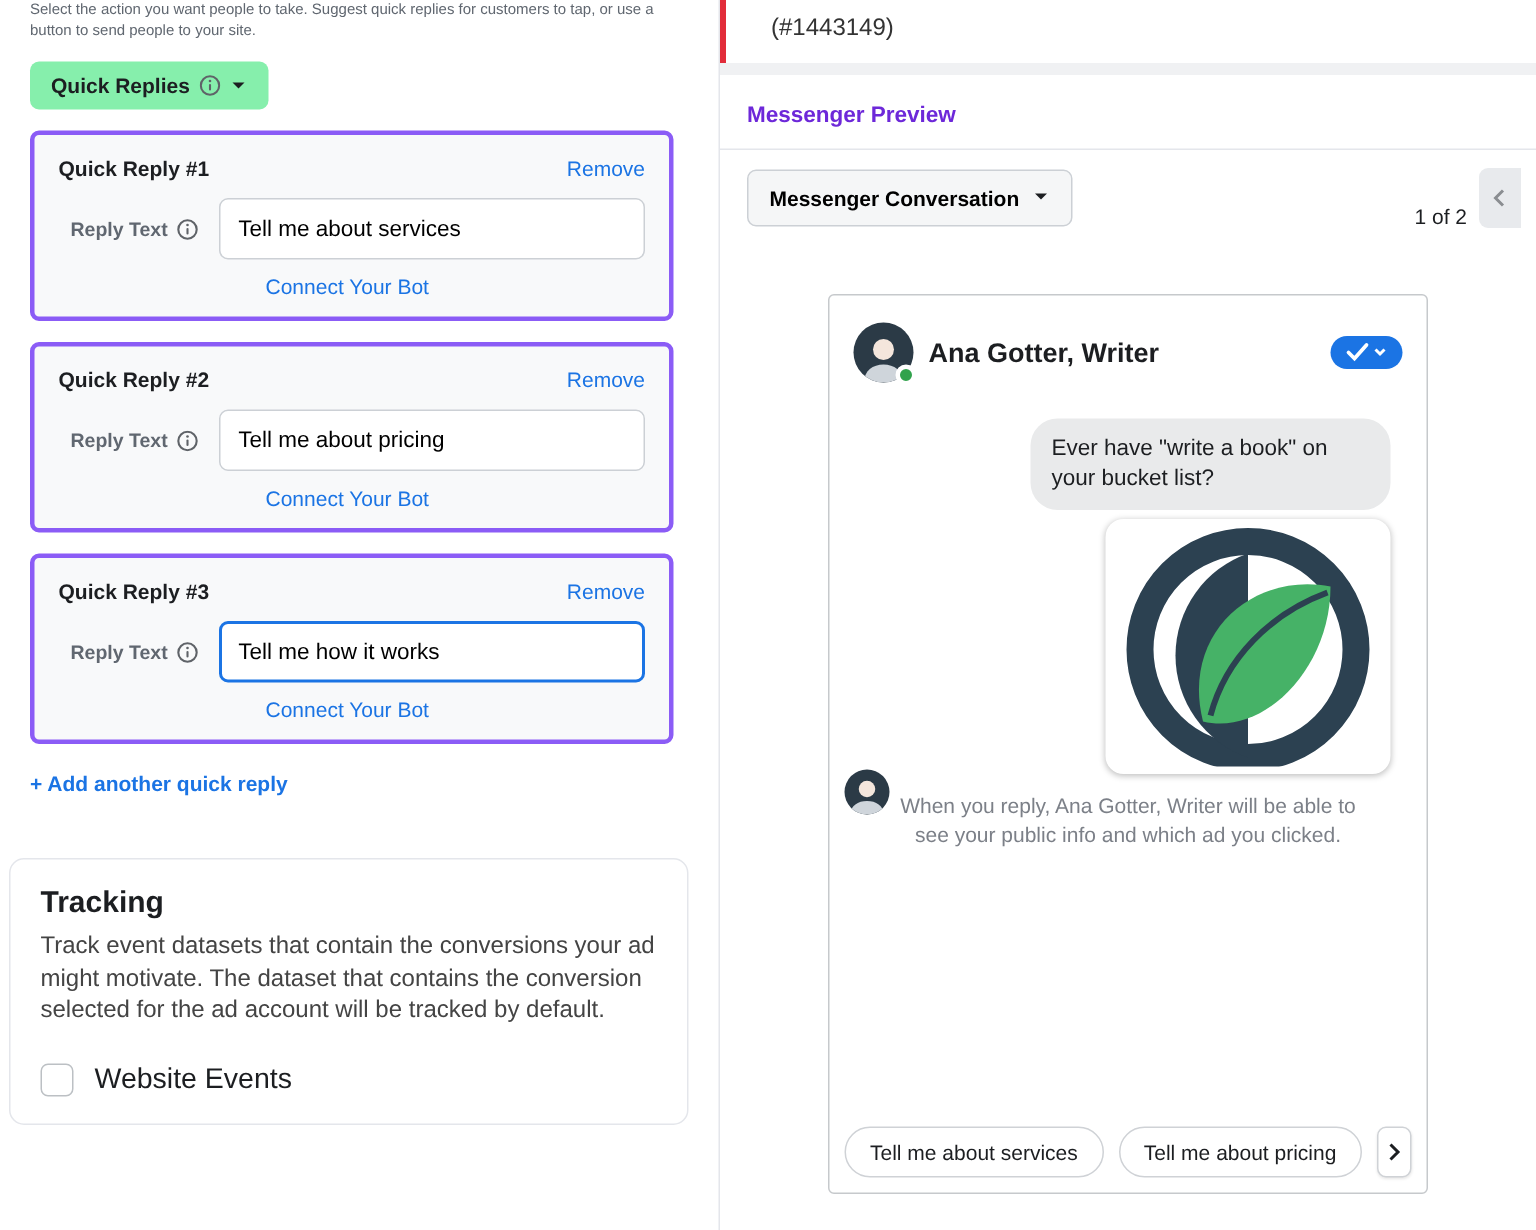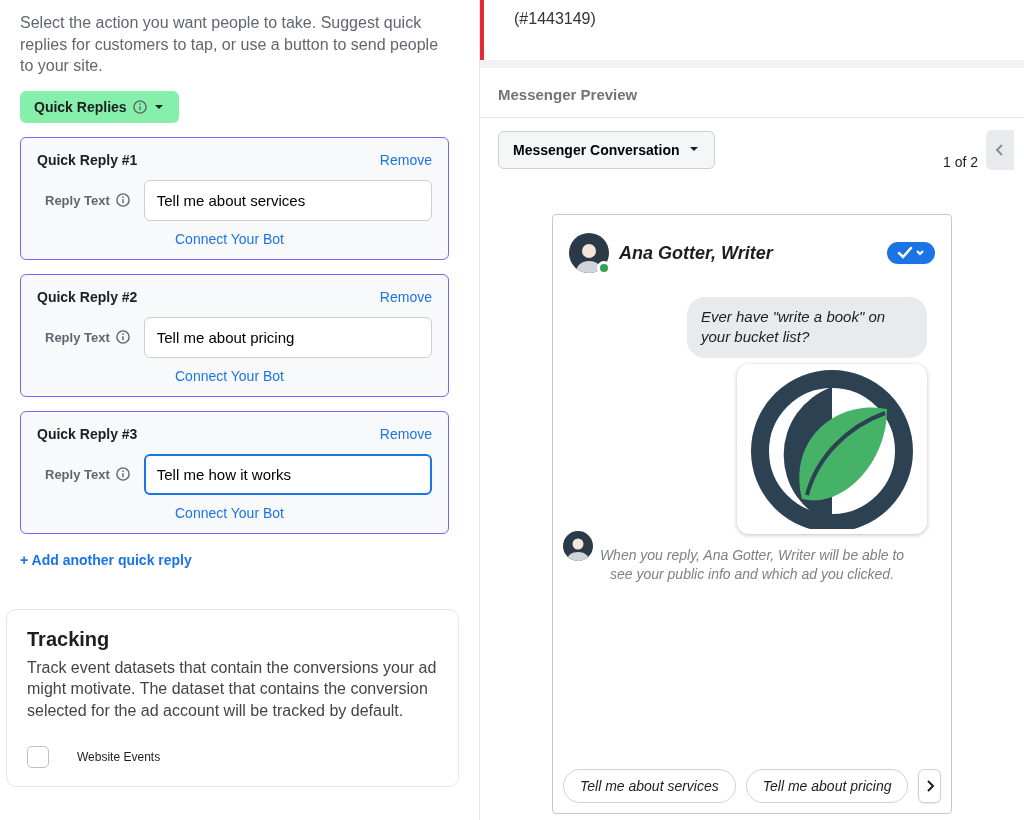--- a/index.html
+++ b/index.html
@@ -27,23 +27,23 @@
   }
   .panel {
     padding: 0 20px;
   }
   .section-title {
     font-size: 18px;
     font-weight: 700;
     margin: 10px 0 4px;
   }
   .section-desc {
-    font-size: 16px;
+    font-size: 10px;
     color: #606770;
-    margin: 12px 0 14px;
+    margin: 0 0 14px;
     line-height: 1.35;
   }
   .grey-btn {
     display: inline-flex;
     align-items: center;
     background: #86efac;
     border: none;
     border-radius: 6px;
     padding: 8px 14px;
     font-size: 14px;
@@ -52,21 +52,21 @@
     cursor: pointer;
     gap: 6px;
   }
   .grey-btn .info-icon,
   .grey-btn .caret {
     display: inline-flex;
   }
   .info-icon svg, .caret svg { display:block; }
 
   .qr-card {
-    border: 1px solid #8b5cf6;
+    border: 3px solid #8b5cf6;
     border-radius: 6px;
     background: #f8f9fa;
     padding: 14px 16px 12px;
     margin-top: 14px;
   }
   .qr-head {
     display: flex;
     justify-content: space-between;
     align-items: center;
     margin-bottom: 12px;
@@ -141,55 +141,55 @@
   }
   .tracking-desc {
     font-size: 16px;
     color: #444;
     margin: 0 0 24px;
     line-height: 1.35;
   }
   .we-row {
     display: flex;
     align-items: center;
-    gap: 28px;
-    font-size: 12px;
+    gap: 14px;
+    font-size: 19px;
   }
   .we-checkbox {
     width: 22px; height: 22px;
     border: 1.5px solid #bcc0c4;
     border-radius: 5px;
     background: #fff;
   }
 
   
   .right-col {
     flex: 1;
     background: #f0f1f3;
     display: flex;
     flex-direction: column;
   }
   .error-strip {
     background: #fff;
     border-left: 4px solid #e22c3a;
-    padding: 10px 30px 32px;
+    padding: 10px 30px 14px;
     font-size: 16px;
     color: #333;
   }
   .preview-hdr {
     background: #fff;
     margin-top: 8px;
     padding: 18px 0 14px;
   }
   .preview-hdr-inner {
     padding: 0 18px 14px;
     border-bottom: 1px solid #e4e6eb;
     font-size: 15px;
     font-weight: 700;
-    color: #737373;
+    color: #6d28d9;
   }
   .preview-sub {
     display: flex;
     align-items: center;
     justify-content: space-between;
     padding: 12px 10px 0 18px;
   }
   .preview-dd {
     display: inline-flex;
     align-items: center;
@@ -226,21 +226,20 @@
   }
   .phone-frame {
     width: 400px;
     height: 600px;
     border: 1px solid #c6c9cc;
     border-radius: 4px;
     background: #fff;
     display: flex;
     flex-direction: column;
     overflow: hidden;
-    font-style: italic;
   }
   .chat-header {
     display: flex;
     align-items: center;
     justify-content: space-between;
     padding: 18px 16px 10px;
   }
   .chat-id {
     display: flex;
     align-items: center;

